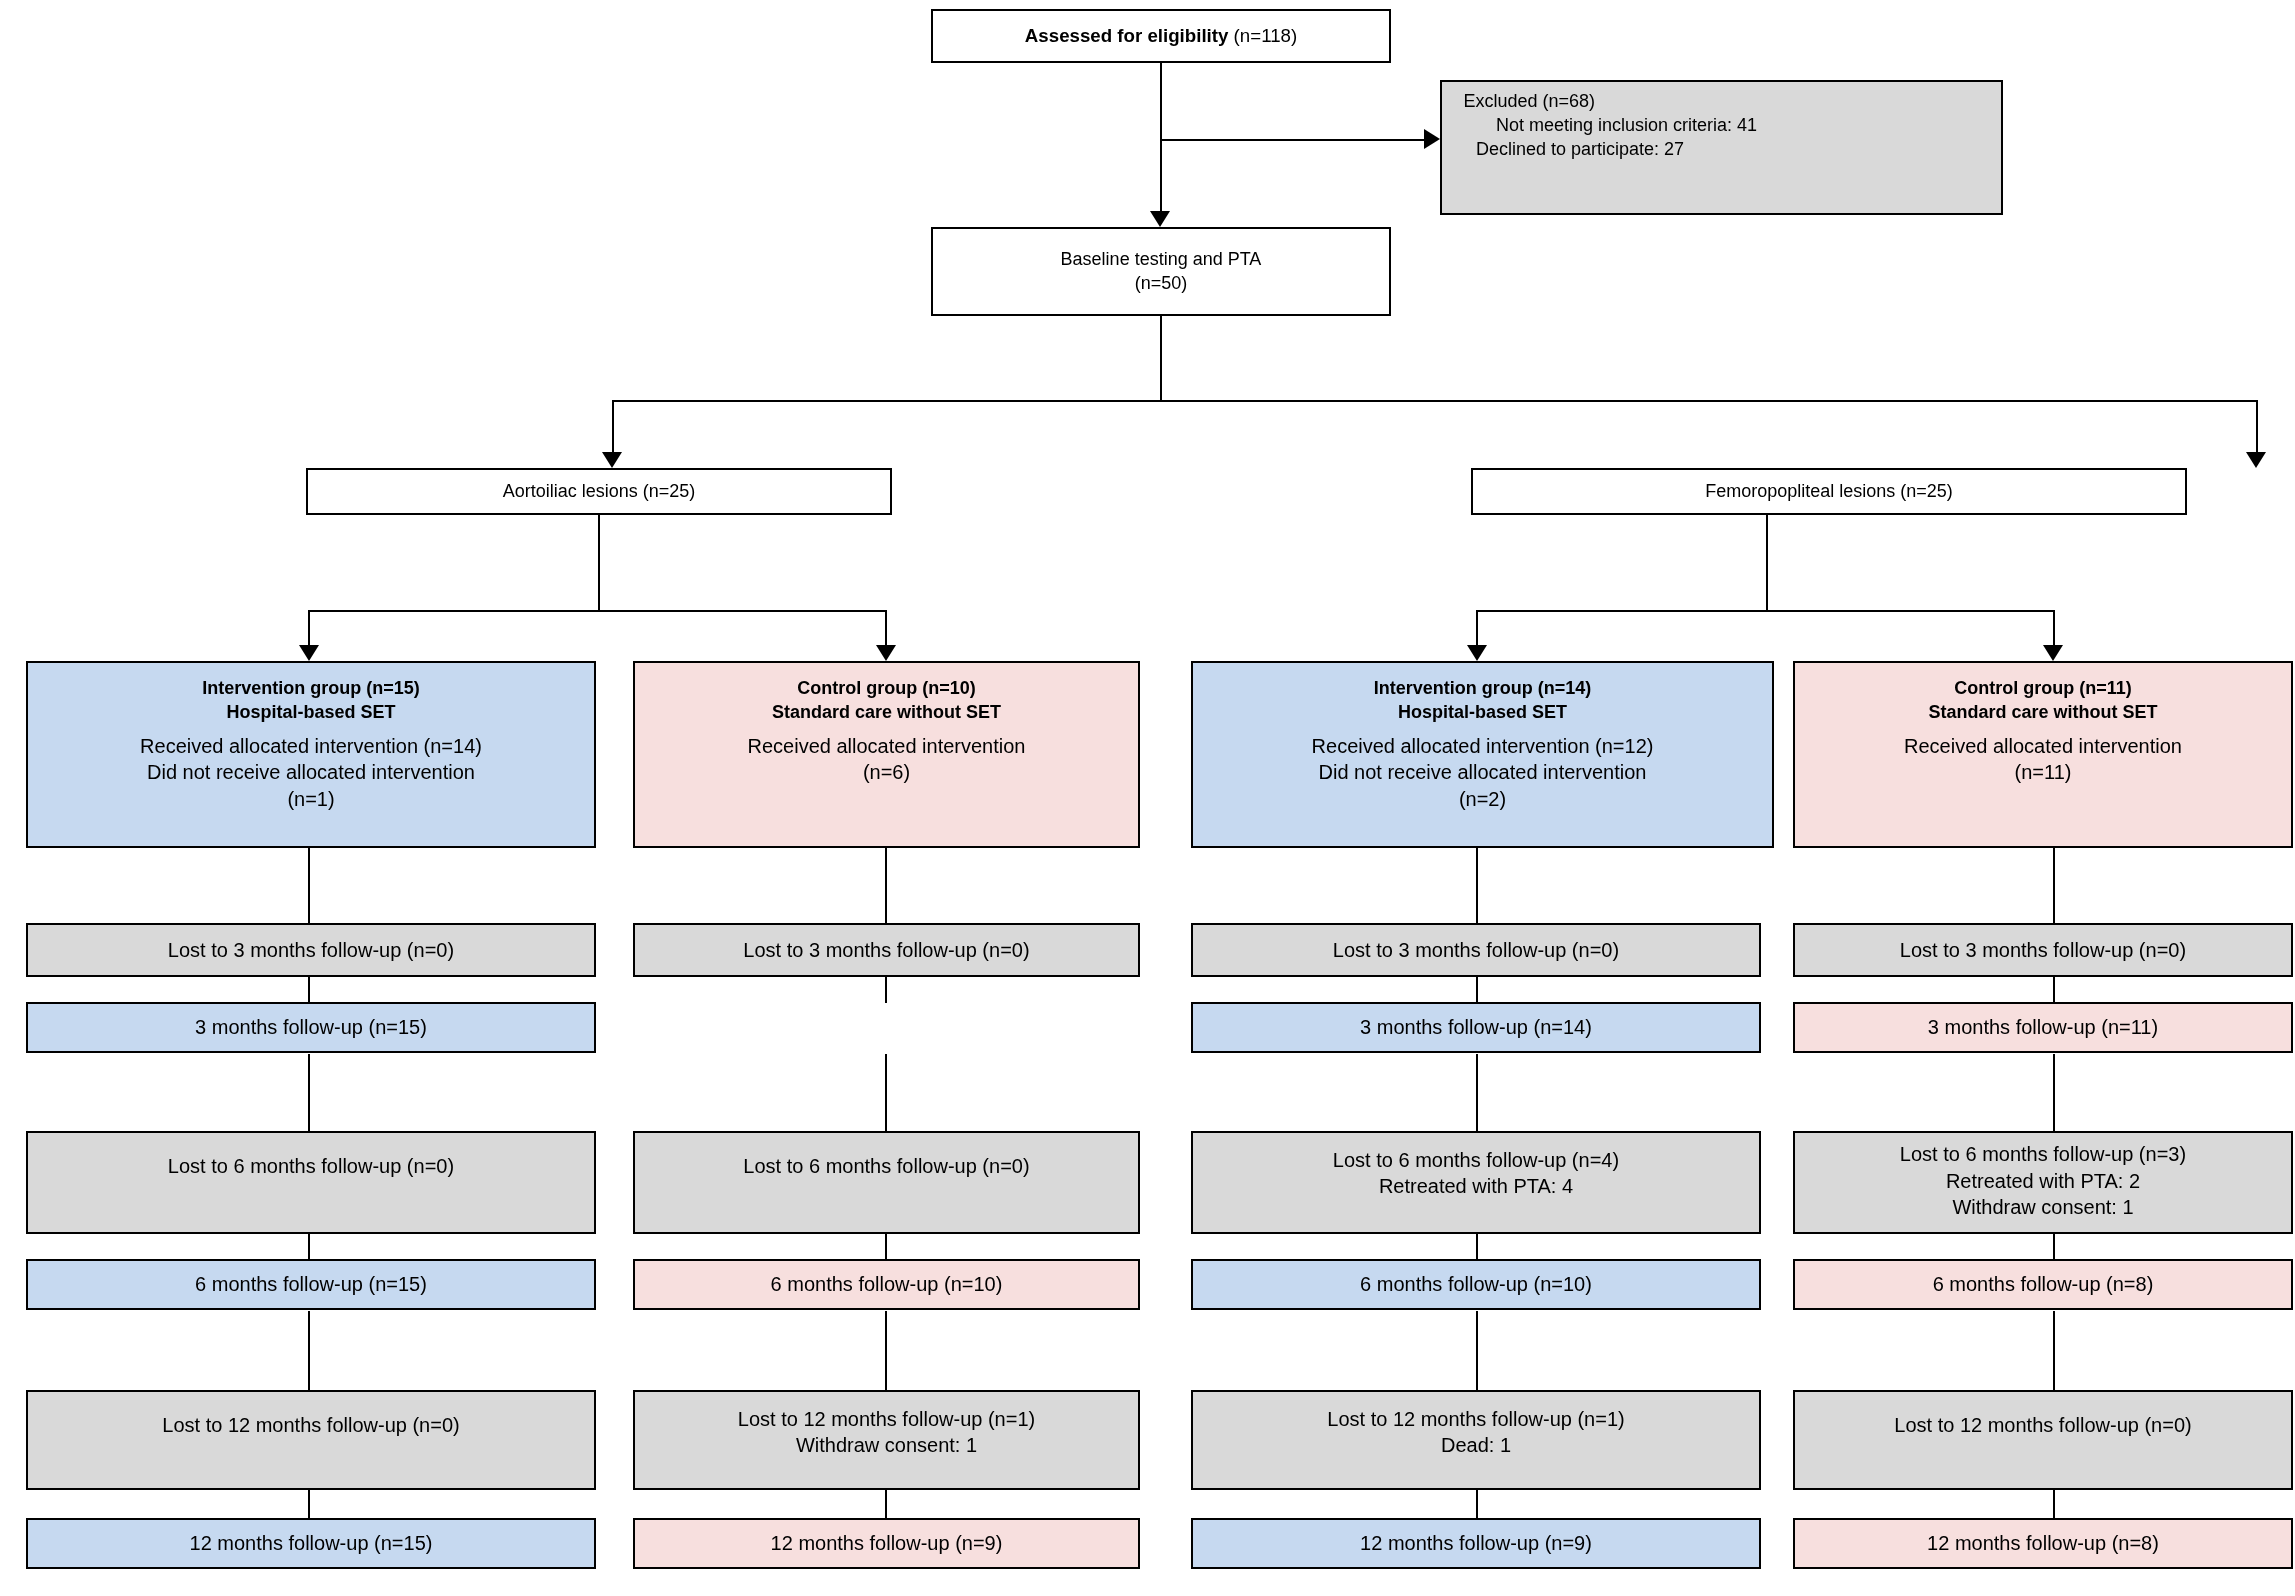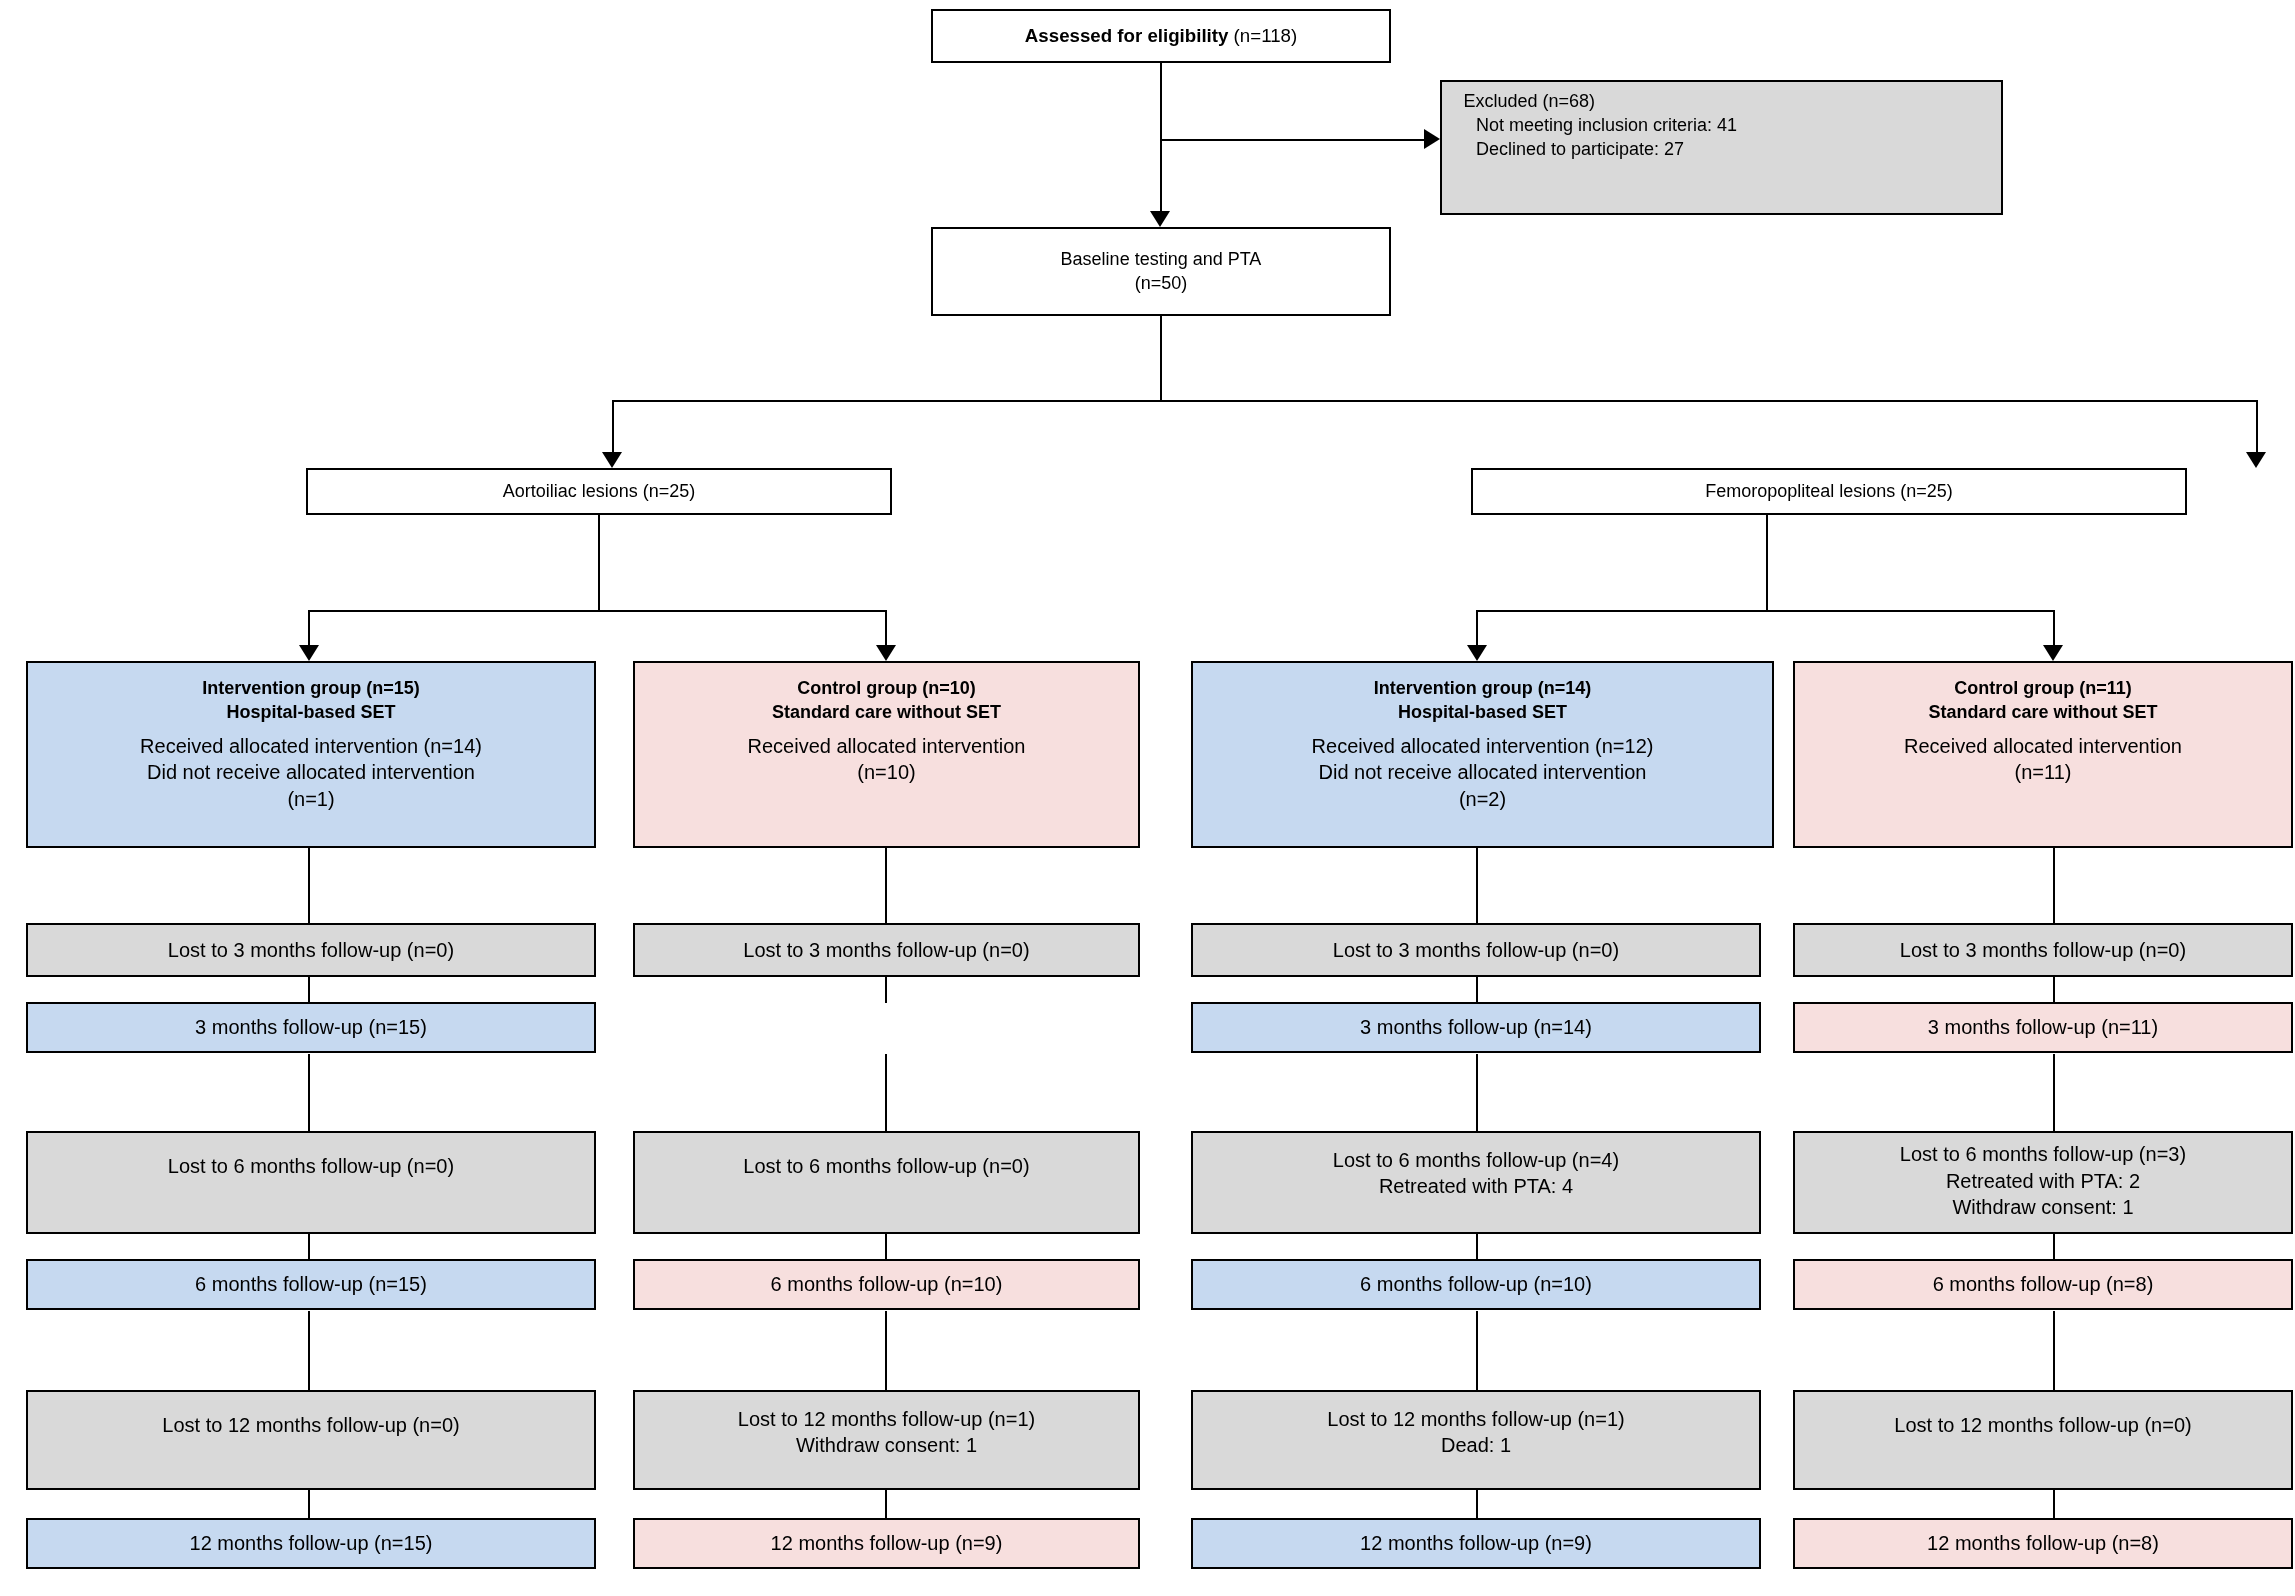--- a/index.html
+++ b/index.html
@@ -42,21 +42,21 @@
     <span class="ln fs40"><b>Assessed for eligibility</b><span> (n=118)</span></span>
   </div>
 
   <div class="vline" style="left:1160px;top:63px;height:161px;"></div>
 
   <div class="hline" style="left:1160px;top:139px;width:269px;"></div>
   <div class="arrow-r" style="left:1424px;top:129px;"></div>
 
   <div class="box gray left" style="left:1440px;top:80px;width:563px;height:135px;">
     <span class="ln fs38 pad-t-sm pad-l">Excluded (n=68)</span>
-    <span class="ln fs38 pad-l" style="padding-left:34px;">Not meeting inclusion criteria: 41</span>
+    <span class="ln fs38 pad-l" style="padding-left:34px;margin-left:20px;">Not meeting inclusion criteria: 41</span>
     <span class="ln fs38 pad-l" style="padding-left:34px;">Declined to participate: 27</span>
   </div>
 
   <div class="arrow-d" style="left:1150px;top:211px;"></div>
 
   <div class="box center" style="left:931px;top:227px;width:460px;height:89px;justify-content:center;">
     <span class="ln fs38">Baseline testing and PTA</span>
     <span class="ln fs38">(n=50)</span>
   </div>
 
@@ -117,21 +117,21 @@
   </div>
   <div class="vline" style="left:308px;top:1490px;height:28px;"></div>
   <div class="box blue center" style="left:26px;top:1518px;width:570px;height:51px;justify-content:center;">
     <span class="ln fs36">12 months follow-up (n=15)</span>
   </div>
 
   <div class="box pink center" style="left:633px;top:661px;width:507px;height:187px;">
     <span class="ln fs38 b pad-t-md">Control group (n=10)</span>
     <span class="ln fs38 b">Standard care without SET</span>
     <span class="ln fs36 pad-t-sm">Received allocated intervention</span>
-    <span class="ln fs36">(n=10)</span>
+    <span class="ln fs36">(n=6)</span>
   </div>
   <div class="vline" style="left:885px;top:848px;height:75px;"></div>
   <div class="box gray center" style="left:633px;top:923px;width:507px;height:54px;justify-content:center;">
     <span class="ln fs36">Lost to 3 months follow-up (n=0)</span>
   </div>
   <div class="vline" style="left:885px;top:977px;height:26px;"></div>
   <div class="vline" style="left:885px;top:1054px;height:77px;"></div>
   <div class="box gray center" style="left:633px;top:1131px;width:507px;height:103px;">
     <span class="ln fs36 pad-t-lg">Lost to 6 months follow-up (n=0)</span>
   </div>

